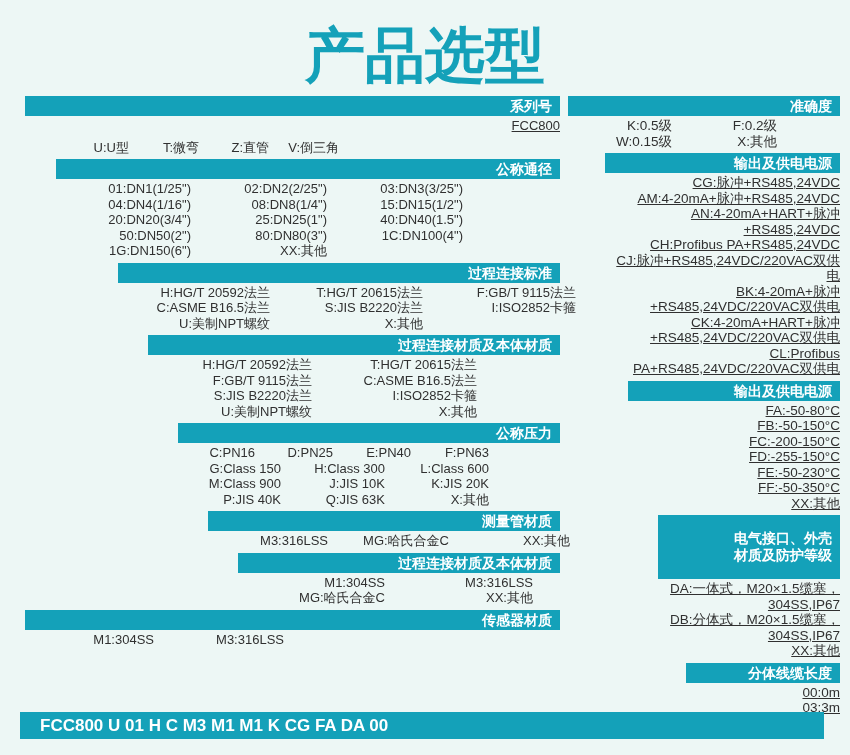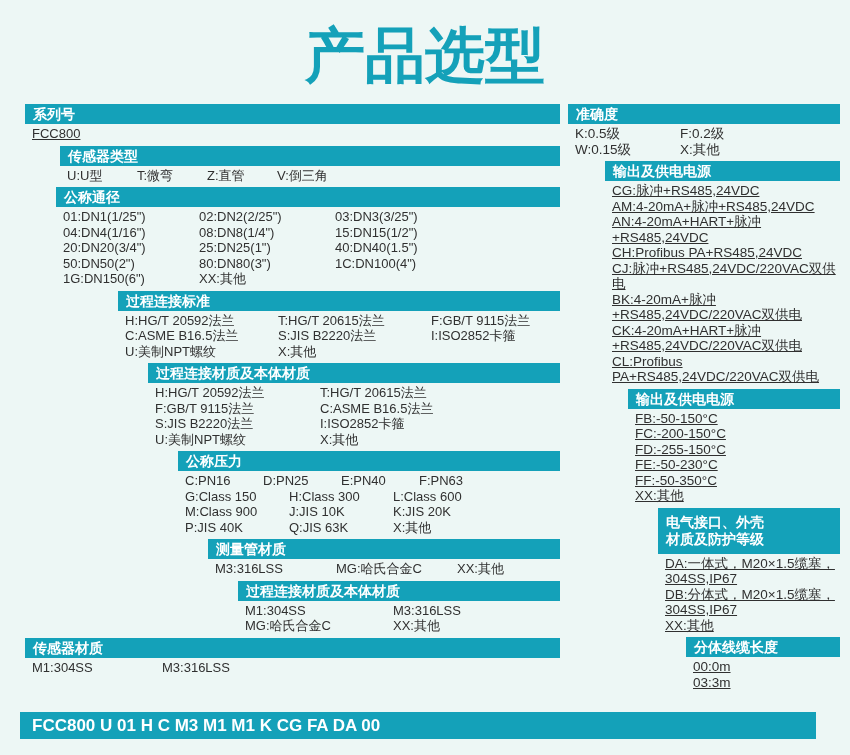--- a/index.html
+++ b/index.html
@@ -5,57 +5,54 @@
   :root{
     --accent:#14a1b9;
     --bg:#edf7f5;
     --text:#303030;
   }
   html,body{margin:0;padding:0;}
   body{background:var(--bg);font-family:"Liberation Sans","DejaVu Sans",sans-serif;}
   .page{position:relative;width:850px;height:755px;background:var(--bg);overflow:hidden;}
   .title{position:absolute;top:16px;left:0;width:100%;margin:0;text-align:center;
          font-size:60px;font-weight:bold;color:var(--accent);}
-  .col{position:absolute;top:104px;}
+  .col{position:absolute;top:96px;text-align:right;}
   .col.left{left:25px;width:535px;}
   .col.right{left:568px;width:272px;}
   .section{margin-bottom:1px;}
   .hdr{background:var(--accent);color:#ffffff;font-weight:bold;font-size:14px;
        line-height:20px;padding:0 8px;}
-  .hdr.two{line-height:17px;padding:6px 8px;}
+  .hdr.two{line-height:17px;padding:15px 8px;}
   .opts{padding:2px 0 3px 7px;color:var(--text);font-size:13px;line-height:15.5px;}
   .col.right .opts{font-size:13.5px;}
   .row{display:block;}
   .row.grid{display:grid;gap:8px;}
   .row.grid .opt{white-space:nowrap;}
   .row:not(.grid) .opt{display:block;word-break:break-word;text-decoration:underline;}
   .code-bar{position:absolute;left:20px;top:712px;width:784px;height:27px;
             background:var(--accent);color:#ffffff;font-weight:bold;font-size:17px;
-            line-height:27px;padding-left:12px;}
+            line-height:27px;padding-left:20px;}
 </style>
 </head>
 <body>
 
 <div class="page">
   <h1 class="title">产品选型</h1>
   <div class="col left" id="left-col">
       <div class="section" style="margin-left: 0px;">
         <div class="hdr">
           <div>系列号</div>
         </div>
         <div class="opts">
           <div class="row">
             <span class="opt">FCC800</span>
           </div>
         </div>
       </div>
       <div class="section" style="margin-left: 35px;">
-        <div class="hdr">
-          <div>传感器类型</div>
-        </div>
         <div class="opts">
           <div class="row grid" style="grid-template-columns: repeat(4, 62px);">
             <span class="opt">U:U型</span>
             <span class="opt">T:微弯</span>
             <span class="opt">Z:直管</span>
             <span class="opt">V:倒三角</span>
           </div>
         </div>
       </div>
       <div class="section" style="margin-left: 31px;">
@@ -248,20 +245,23 @@
             <span class="opt">CL:Profibus PA+RS485,24VDC/220VAC双供电</span>
           </div>
         </div>
       </div>
       <div class="section" style="margin-left: 60px;">
         <div class="hdr">
           <div>输出及供电电源</div>
         </div>
         <div class="opts">
           <div class="row">
+            <span class="opt">FA:-50-80°C</span>
+          </div>
+          <div class="row">
             <span class="opt">FB:-50-150°C</span>
           </div>
           <div class="row">
             <span class="opt">FC:-200-150°C</span>
           </div>
           <div class="row">
             <span class="opt">FD:-255-150°C</span>
           </div>
           <div class="row">
             <span class="opt">FE:-50-230°C</span>

